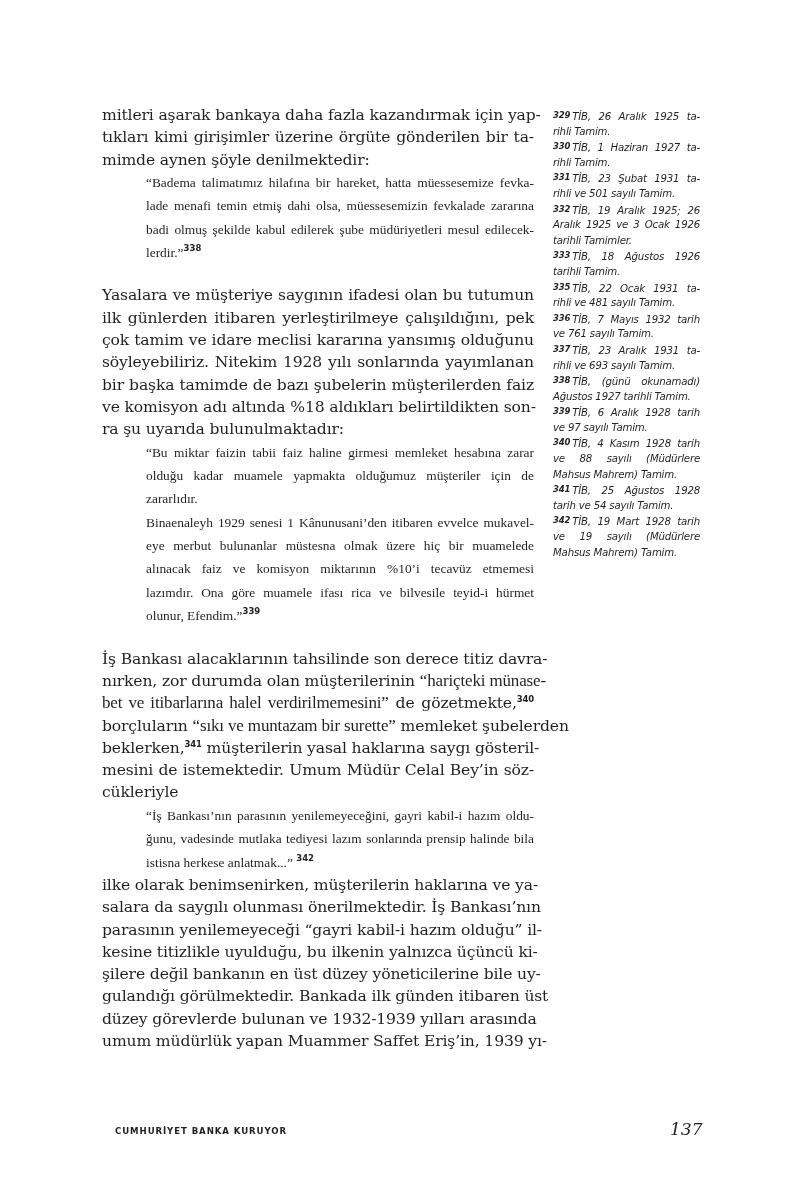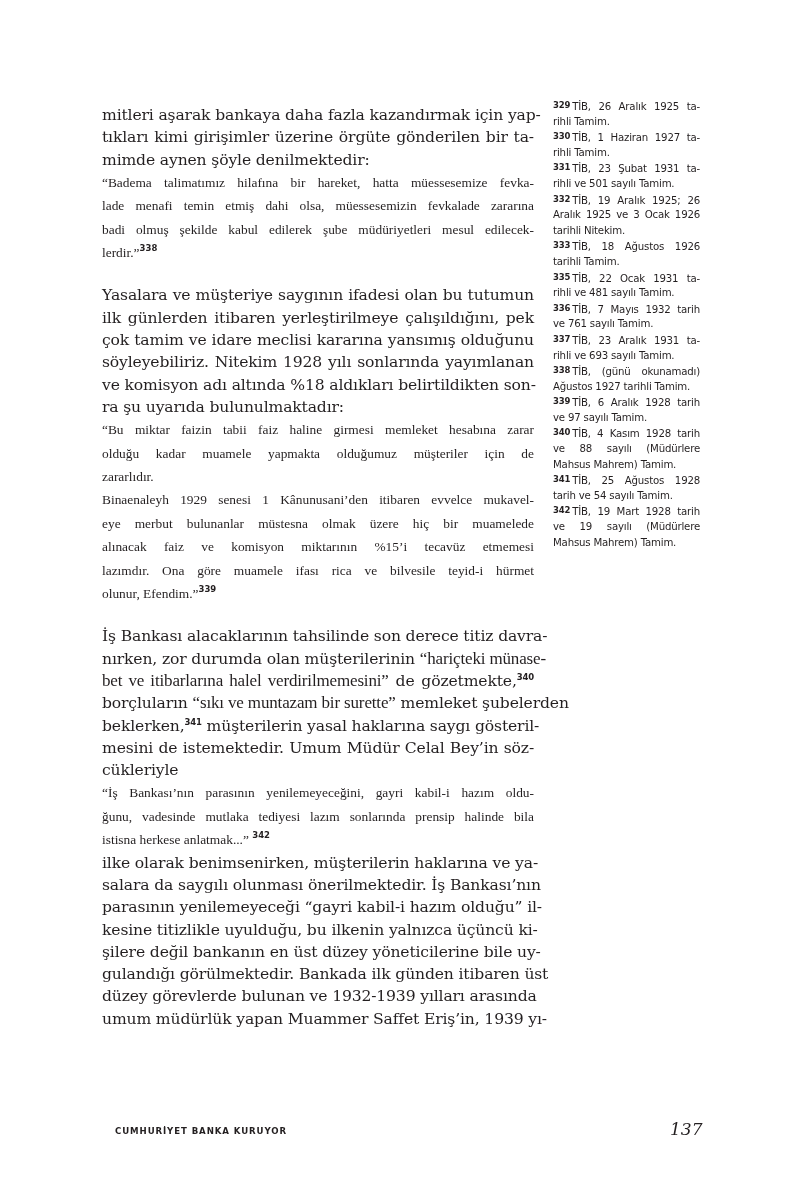--- a/index.html
+++ b/index.html
@@ -2,25 +2,25 @@
 <html><head>
 <meta charset="utf-8">
 <style>
   html, body { margin: 0; padding: 0; background: #ffffff; }
   body { width: 799px; height: 1200px; position: relative; overflow: hidden; color: #231f20; }
   .page { position: absolute; left: 0; top: 0; width: 799px; height: 1200px; }
   .main { position: absolute; left: 102px; top: 104px; width: 432px; }
   .line { display: block; white-space: nowrap; text-align: justify; text-align-last: justify; overflow: visible; }
   .line.last { text-align-last: left; }
   .body-line { font-family: "DejaVu Serif", "Liberation Serif", serif; font-size: 15.6px; line-height: 22.3px; height: 22.3px; letter-spacing: -0.15px; }
-  .quote-line { font-family: "Liberation Serif", "DejaVu Serif", serif; font-size: 13.4px; line-height: 23.4px; height: 23.4px; }
+  .quote-line { font-family: "Liberation Serif", "DejaVu Serif", serif; font-size: 13.4px; line-height: 23.4px; height: 23.4px; margin-left: 44px; }
   .body-line .inq { font-family: "Liberation Serif", serif; font-size: 17px; }
   sup.fn { font-family: "DejaVu Sans", sans-serif; font-weight: bold; font-size: 8.5px; vertical-align: 6px; line-height: 0; }
   .gap { display: block; height: 20px; }
-  .notes { position: absolute; left: 553px; top: 98px; width: 147px; }
+  .notes { position: absolute; left: 553px; top: 108px; width: 147px; font-style: italic; }
   .note-line { display: block; white-space: nowrap; font-family: "DejaVu Sans", "Liberation Sans", sans-serif; font-size: 10.2px; line-height: 15.6px; height: 15.6px; color: #231f20; text-align: justify; text-align-last: justify; letter-spacing: -0.2px; }
   .note-line.last { text-align-last: left; }
   .note-num { font-weight: bold; font-size: 8.5px; vertical-align: 2px; margin-right: 2px; }
   .footer-title { position: absolute; left: 103px; top: 1126px; font-family: "DejaVu Sans", sans-serif; font-weight: bold; font-size: 8.6px; letter-spacing: 0.9px; color: #231f20; padding-left: 12px; }
   .page-number { position: absolute; left: 670px; top: 1119px; font-family: "DejaVu Serif", serif; font-style: italic; font-size: 17px; color: #231f20; text-align: center; }
   .para { display: block; }
 </style>
 </head>
 <body>
 
@@ -41,31 +41,32 @@
       <span class="line quote-line last"><span>lerdir.”</span><sup class="fn">338</sup></span>
     </div>
 
     <span class="gap"></span>
 
     <div class="para">
       <span class="line body-line">Yasalara ve müşteriye saygının ifadesi olan bu tutumun</span>
       <span class="line body-line">ilk günlerden itibaren yerleştirilmeye çalışıldığını,  pek</span>
       <span class="line body-line">çok tamim ve idare meclisi kararına yansımış olduğunu</span>
       <span class="line body-line">söyleyebiliriz. Nitekim 1928 yılı sonlarında yayımlanan</span>
+      <span class="line body-line">bir başka tamimde de bazı şubelerin müşterilerden faiz</span>
       <span class="line body-line">ve komisyon adı altında %18 aldıkları belirtildikten son-</span>
       <span class="line body-line last">ra şu uyarıda bulunulmaktadır:</span>
     </div>
 
     <div class="para">
       <span class="line quote-line">“Bu miktar faizin tabii faiz haline girmesi memleket hesabına zarar</span>
       <span class="line quote-line">olduğu kadar muamele yapmakta olduğumuz müşteriler için de</span>
       <span class="line quote-line last">zararlıdır.</span>
       <span class="line quote-line">Binaenaleyh 1929 senesi 1 Kânunusani’den itibaren evvelce mukavel-</span>
       <span class="line quote-line">eye merbut bulunanlar müstesna olmak üzere hiç bir muamelede</span>
-      <span class="line quote-line">alınacak faiz ve komisyon miktarının %15’i tecavüz etmemesi</span>
+      <span class="line quote-line">alınacak faiz ve komisyon miktarının %10’i tecavüz etmemesi</span>
       <span class="line quote-line">lazımdır. Ona göre muamele ifası rica  ve bilvesile teyid-i hürmet</span>
       <span class="line quote-line last"><span>olunur, Efendim.”</span><sup class="fn">339</sup></span>
     </div>
 
     <span class="gap"></span>
 
     <div class="para">
       <span class="line body-line">İş Bankası alacaklarının tahsilinde son derece titiz davra-</span>
       <span class="line body-line"><span>nırken, zor durumda olan müşterilerinin </span><span class="inq">“hariçteki münase-</span></span>
       <span class="line body-line"><span class="inq">bet ve itibarlarına halel verdirilmemesini”</span><span> de gözetmekte,</span><sup class="fn">340</sup></span>
@@ -102,21 +103,21 @@
         <span class="note-line"><span class="note-num">330</span><span>TİB, 1 Haziran 1927 ta-</span></span>
         <span class="note-line last"><span>rihli Tamim.</span></span>
       </div>
       <div>
         <span class="note-line"><span class="note-num">331</span><span>TİB, 23 Şubat 1931 ta-</span></span>
         <span class="note-line last"><span>rihli ve 501 sayılı Tamim.</span></span>
       </div>
       <div>
         <span class="note-line"><span class="note-num">332</span><span>TİB, 19 Aralık 1925; 26</span></span>
         <span class="note-line"><span>Aralık 1925 ve 3 Ocak 1926</span></span>
-        <span class="note-line last"><span>tarihli Nitekim.</span></span>
+        <span class="note-line last"><span>tarihli Tamimler.</span></span>
       </div>
       <div>
         <span class="note-line"><span class="note-num">333</span><span>TİB, 18 Ağustos 1926</span></span>
         <span class="note-line last"><span>tarihli Tamim.</span></span>
       </div>
       <div>
         <span class="note-line"><span class="note-num">335</span><span>TİB, 22 Ocak 1931 ta-</span></span>
         <span class="note-line last"><span>rihli ve 481 sayılı Tamim.</span></span>
       </div>
       <div>

